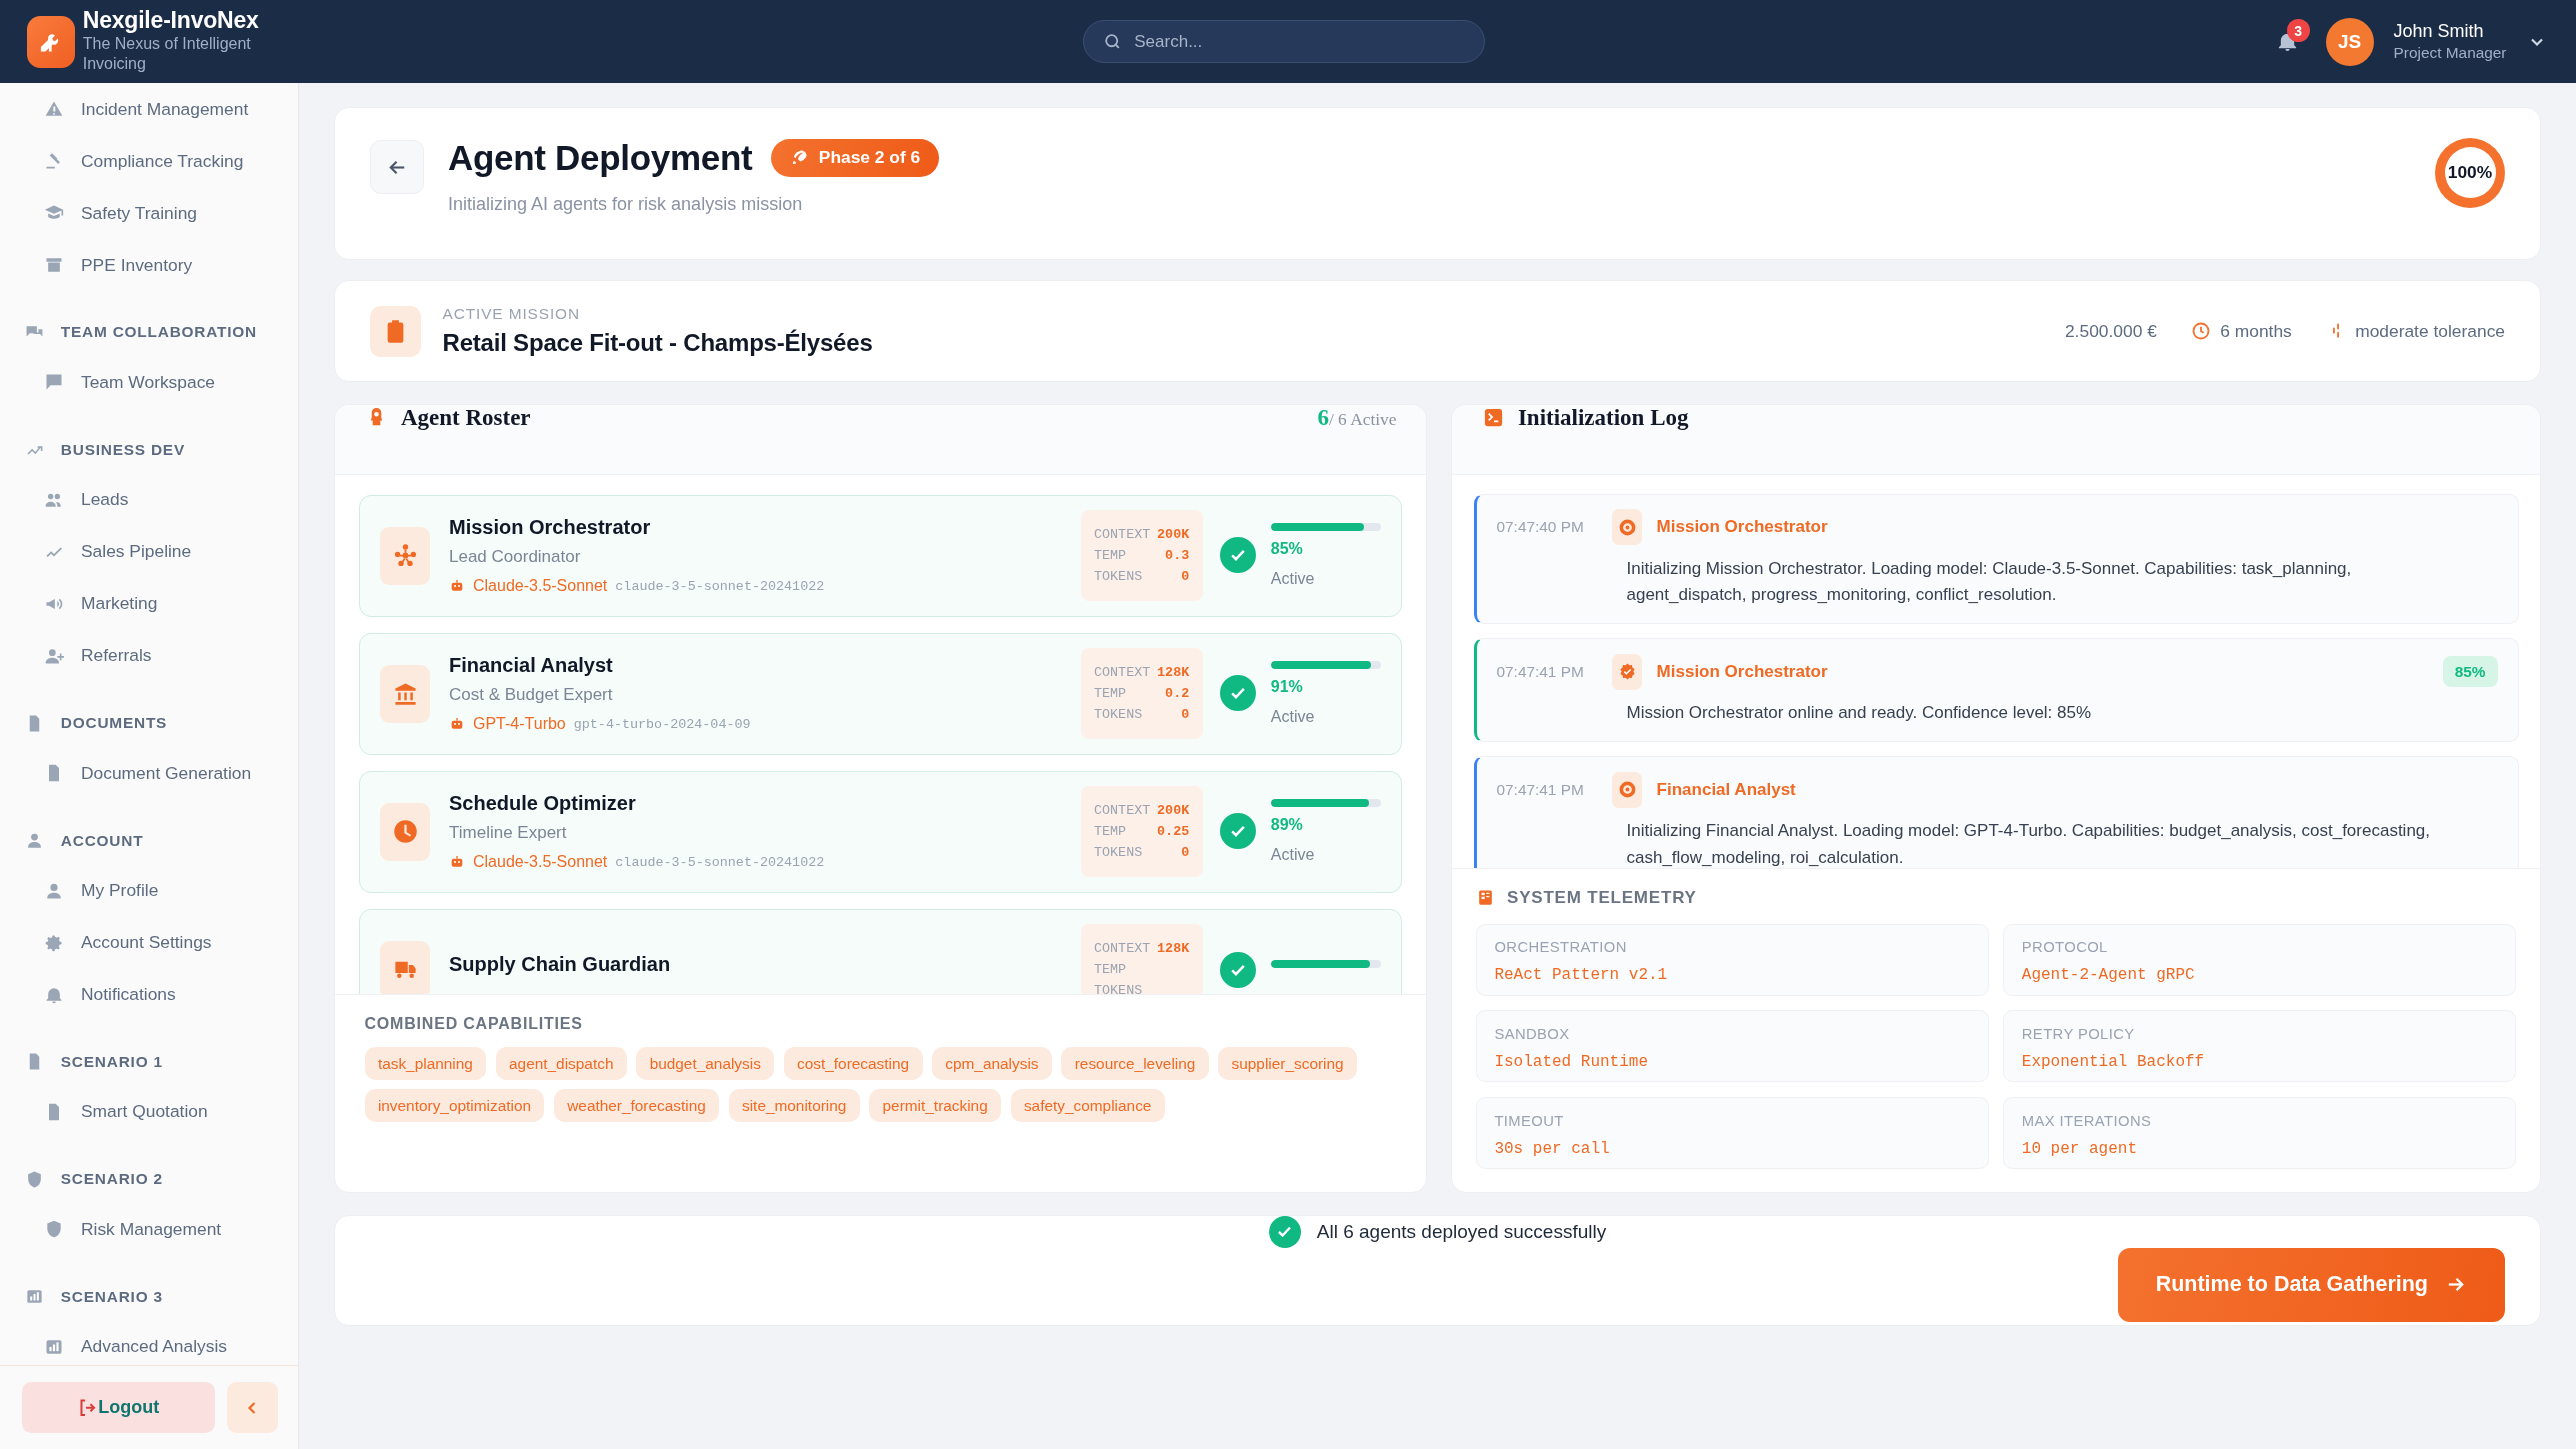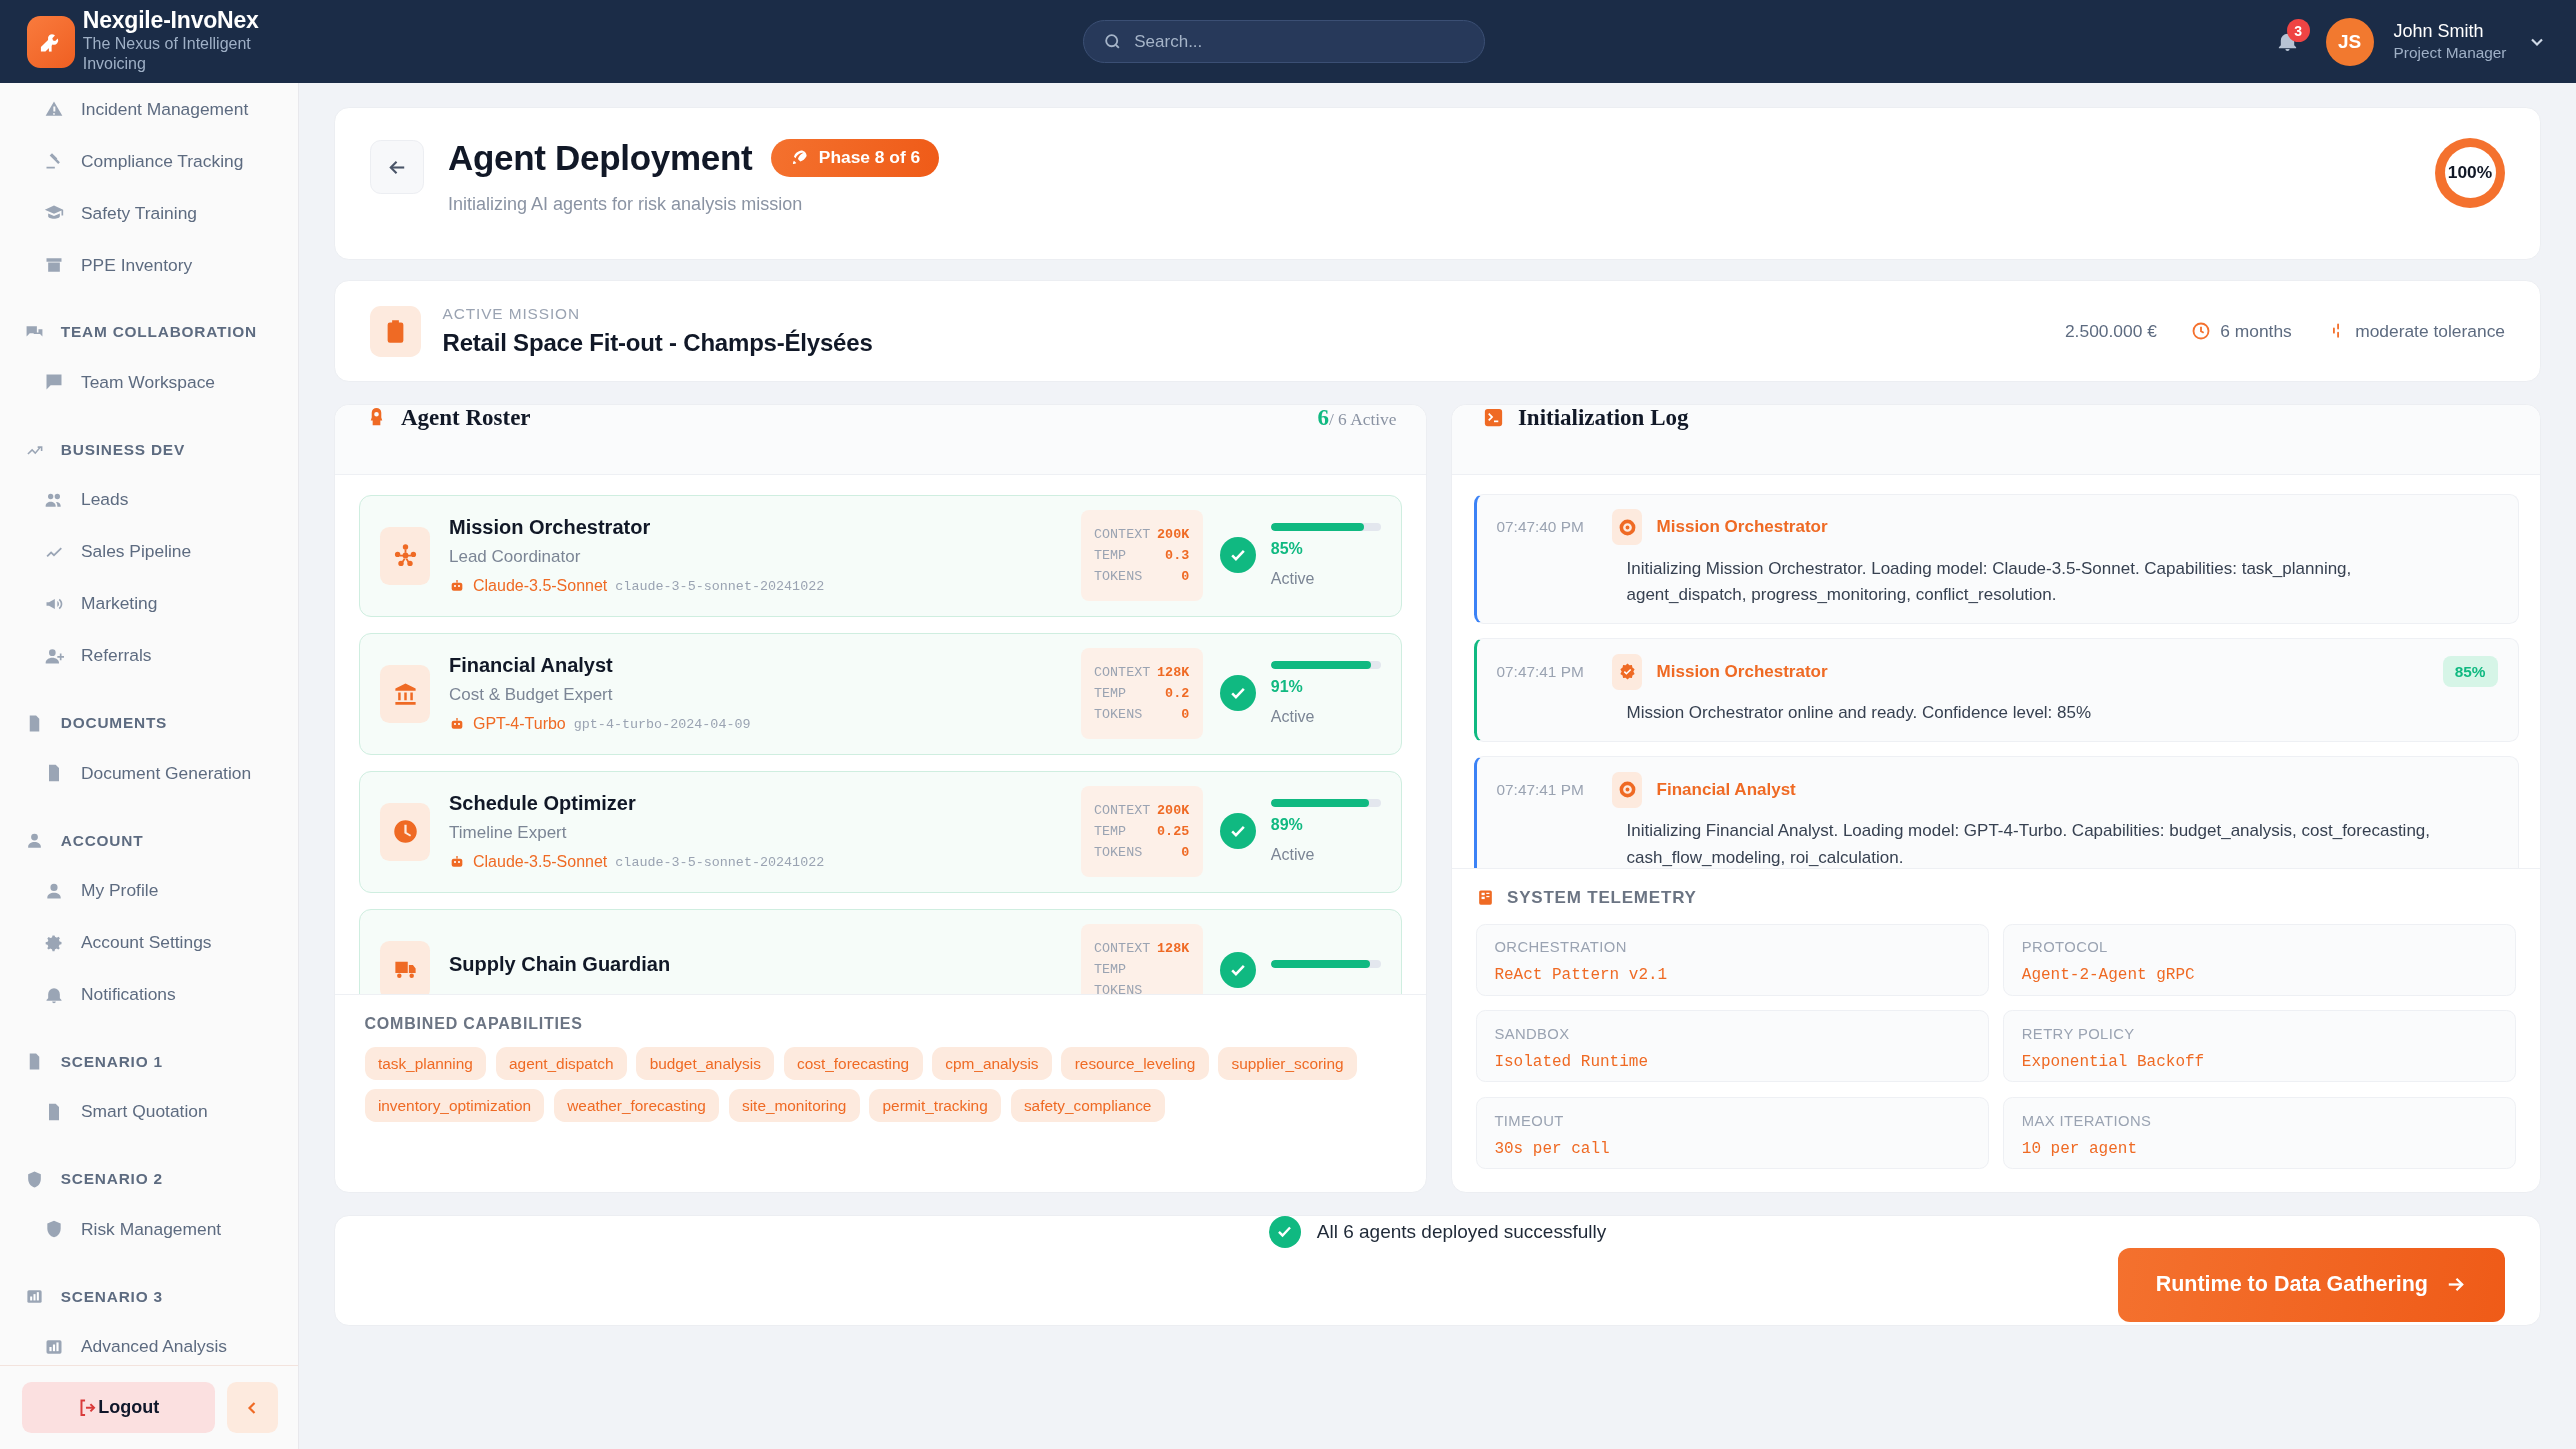--- a/index.html
+++ b/index.html
@@ -62,21 +62,21 @@
   .nav-ic { width:23px; height:23px; display:flex; align-items:center; justify-content:center; flex:0 0 23px; }
   .nav-ic svg { width:20px; height:20px; fill:#9aa5b5; }
   .nav-group .nav-ic svg { width:19px; height:19px; }
 
   .side-foot {
     position:absolute; left:0; bottom:0; width:299px; height:84px;
     border-top:0.7px solid #f3e3dd; display:flex; align-items:center; gap:12px; padding:0 21.5px;
     background:#fafafa;
   }
   .logout {
-    flex:1; height:51px; border-radius:9.4px; background:#fbe0e0; color:#0f172a;
+    flex:1; height:51px; border-radius:9.4px; background:#fbe0e0; color:#0f766e;
     display:flex; align-items:center; justify-content:center; font-size:18px; font-weight:700;
   }
   .collapse {
     width:51px; height:51px; border-radius:9.4px; background:#fdeade;
     display:flex; align-items:center; justify-content:center; color:#ef6a24; font-size:20px;
   }
 
   
   .main { position:absolute; left:299px; top:83px; width:2277px; height:1366px; padding:24px 35px 0 35px; overflow:hidden; }
   .card { background:#fff; border:0.7px solid #eceef2; border-radius:14.8px; }
@@ -453,21 +453,21 @@
         </svg>
     </div>
     <div>
       <div style="display:flex;align-items:center;">
         <span class="hdr-title">Agent Deployment</span>
         <span class="phase-pill">
           <svg width="19" height="19" viewBox="0 0 24 24" fill="#fff">
               <path d="M14 3c4 0 7 3 7 7-2 4-5 6-8 7l-3-3c1-3 3-6 7-8-1 0-2 0-3 .3C11 7 8 10 7 13l-2-2c1-4 4-7 9-8z"></path>
               <path d="M5 16c-1 1-1.3 3-1.3 4.3 1.3 0 3.3-.3 4.3-1.3z"></path>
             </svg>
-          <span>Phase 8 of 6</span>
+          <span>Phase 2 of 6</span>
         </span>
       </div>
       <div class="hdr-sub">Initializing AI agents for risk analysis mission</div>
     </div>
     <div class="ring">
       <div class="ring-in">100%</div>
     </div>
   </div>
 
   <div class="card mission">

